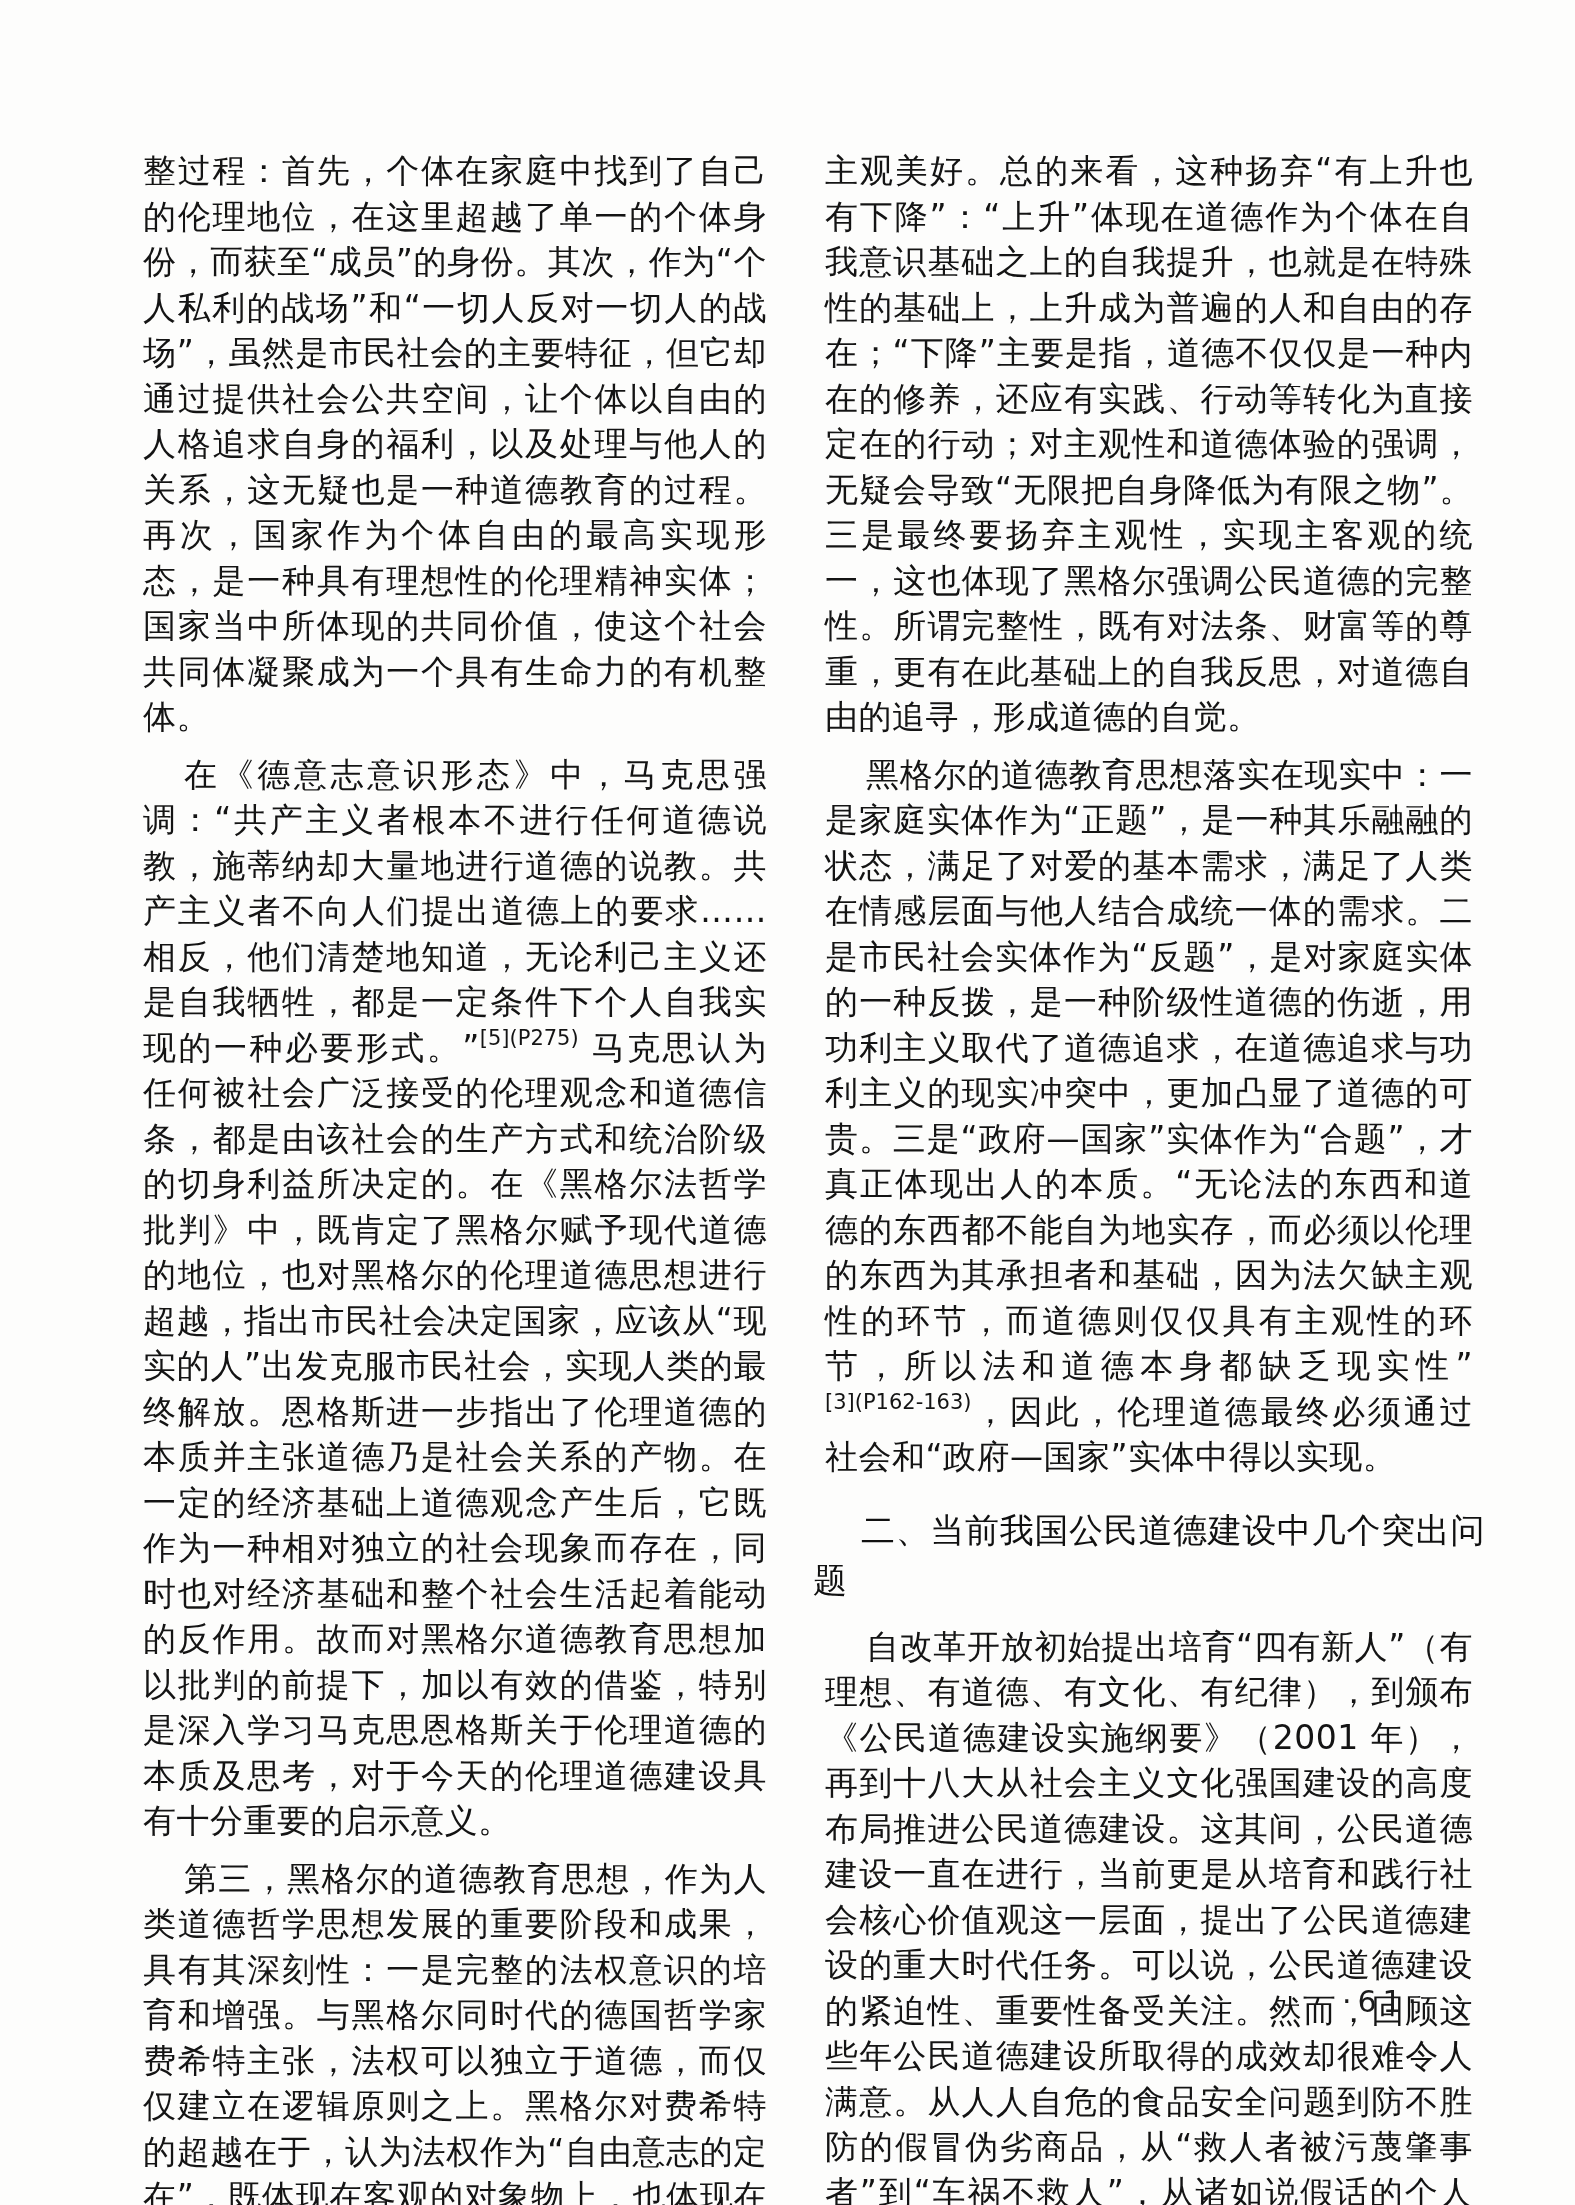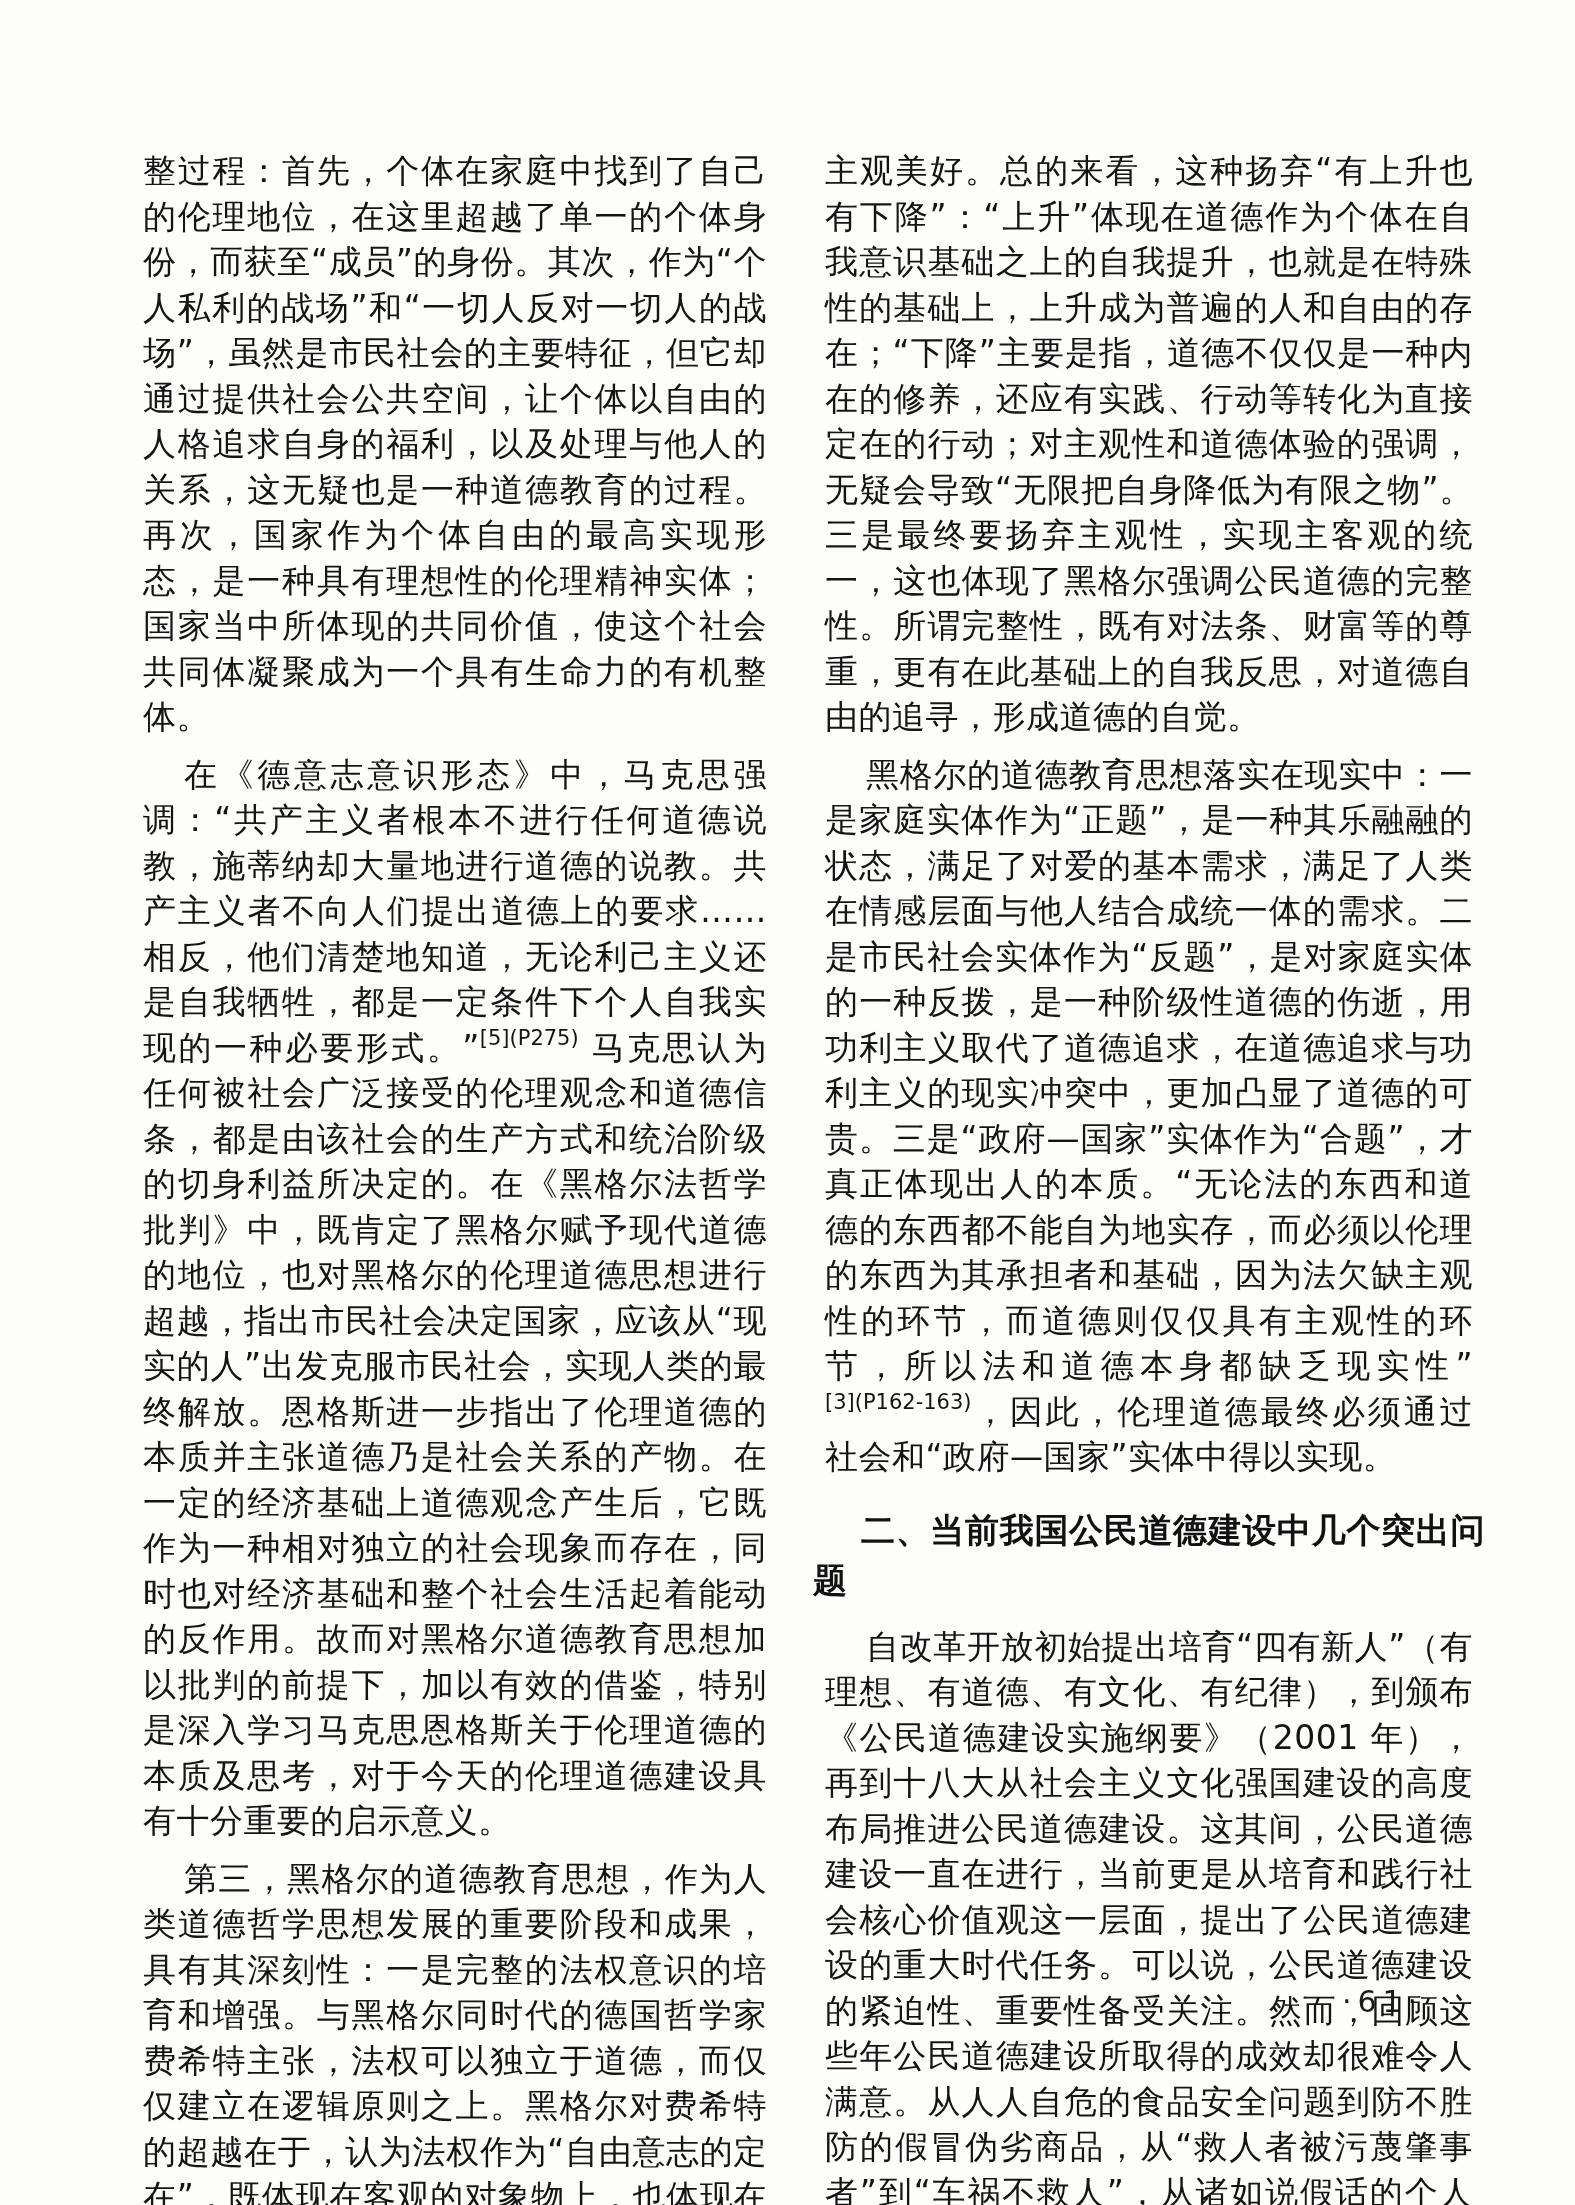--- a/index.html
+++ b/index.html
@@ -34,21 +34,21 @@
   .para-indent { text-indent: 41px; }
   .cite {
     font-size: 21px;
     line-height: 0;
     vertical-align: 14px;
     letter-spacing: 0px;
     white-space: nowrap;
   }
   .section-heading {
     font-size: 34px;
-    font-weight: bold;
+    font-weight: normal;
     line-height: 50px;
     margin: 25px 0 19px 0;
     text-indent: 48px;
     text-align: justify;
     color: #111;
   }
   .page-number {
     position: absolute;
     top: 1984px;
     left: 1290px;

